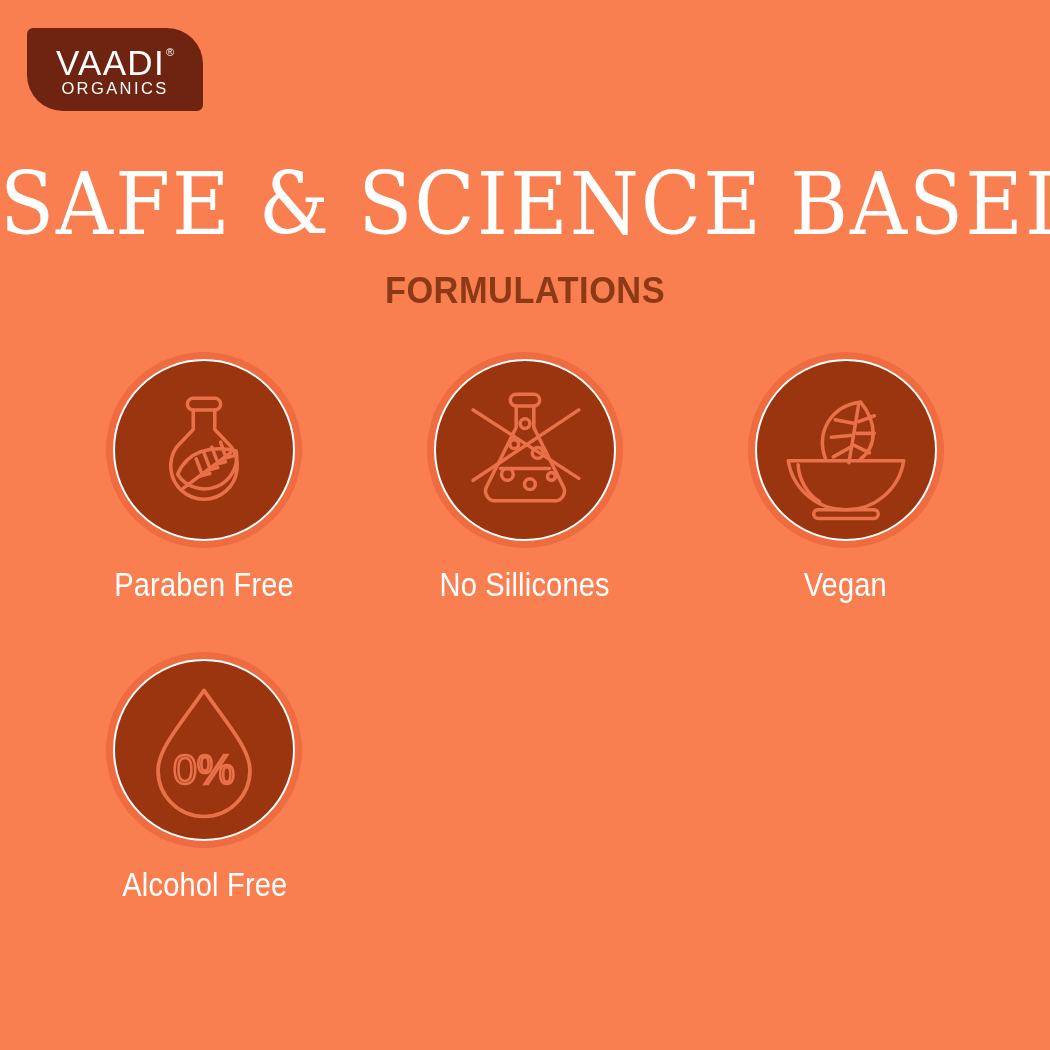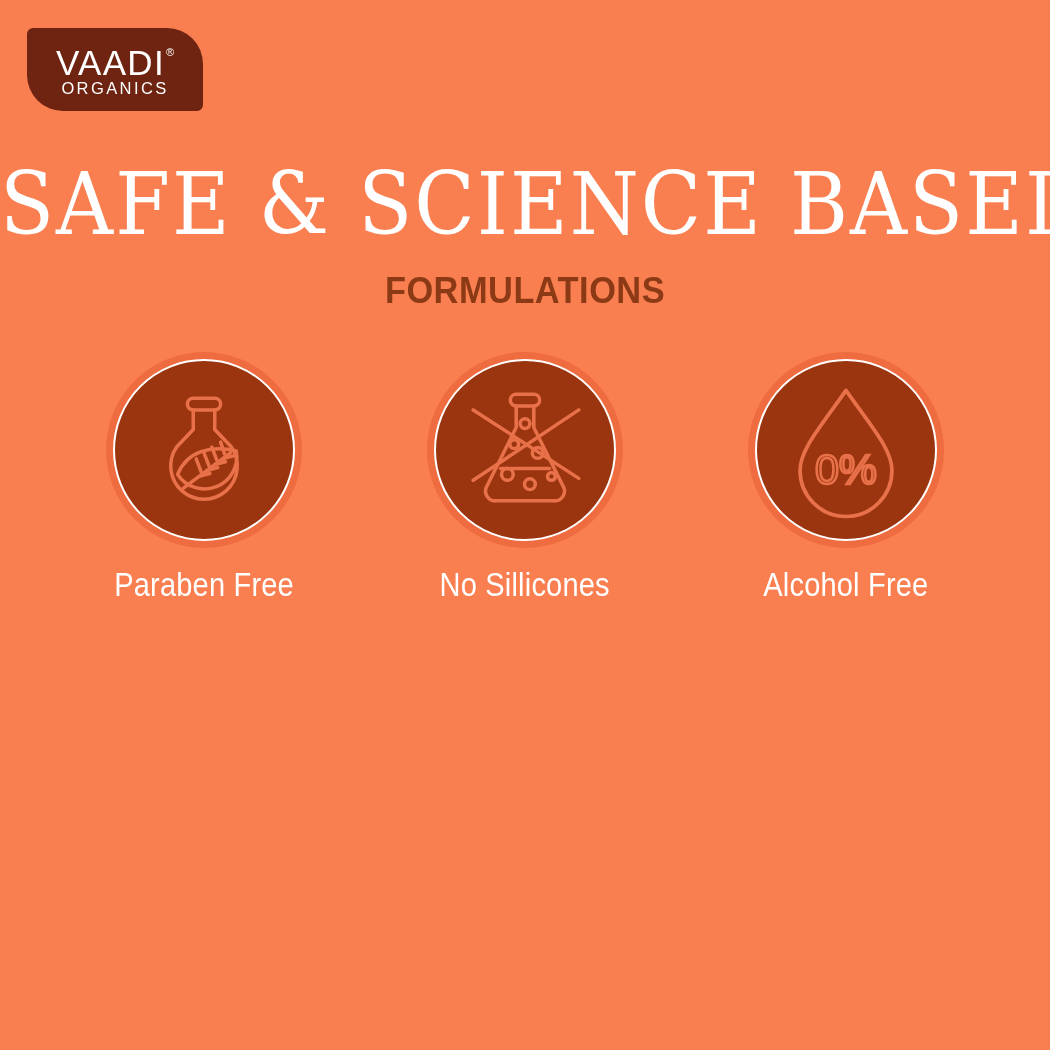--- a/index.html
+++ b/index.html
@@ -206,20 +206,41 @@
             <path d="M38 50 L146 120"></path>
             <path d="M146 50 L38 122"></path>
           </g>
         </svg>
       </div>
     </div>
     <div class="caption">No Sillicones</div>
   </div>
 
 
+  <div class="cell">
+    <div class="badge">
+      <svg class="dots" width="196" height="196" viewBox="0 0 196 196">
+        <circle cx="98" cy="98" r="79" fill="none" stroke="#E8714A" stroke-width="3.4" stroke-linecap="round" stroke-dasharray="0.2 10.5"></circle>
+      </svg>
+      <div class="badge-inner">
+        <svg class="glyph" viewBox="0 0 182 182">
+          <g fill="none" stroke="#E8714A" stroke-width="3.6" stroke-linecap="round" stroke-linejoin="round">
+            <path d="M70 100 C60 72 76 46 106 42 c18 22 16 46 0 58"></path>
+            <path d="M104 44 L94 104"></path>
+            <path d="M100 64 l-20 -4 M98 76 l-22 2 M96 88 l-18 10"></path>
+            <path d="M104 62 l16 -6 M102 74 l18 0 M99 86 l16 8"></path>
+            <path d="M32 102 h118 a59 59 0 0 1 -59 50 a59 59 0 0 1 -59 -50 Z"></path>
+            <path d="M42 106 a49 49 0 0 0 22 38"></path>
+            <rect x="58" y="152" width="66" height="9" rx="4.5"></rect>
+          </g>
+        </svg>
+      </div>
+    </div>
+    <div class="caption">Vegan</div>
+  </div>
 
 
   <div class="cell">
     <div class="badge">
       <svg class="dots" width="196" height="196" viewBox="0 0 196 196">
         <circle cx="98" cy="98" r="79" fill="none" stroke="#E8714A" stroke-width="3.4" stroke-linecap="round" stroke-dasharray="0.2 10.5"></circle>
       </svg>
       <div class="badge-inner">
         <svg class="glyph" viewBox="0 0 182 182">
           <g fill="none" stroke="#E8714A" stroke-width="3.8" stroke-linecap="round" stroke-linejoin="round">

